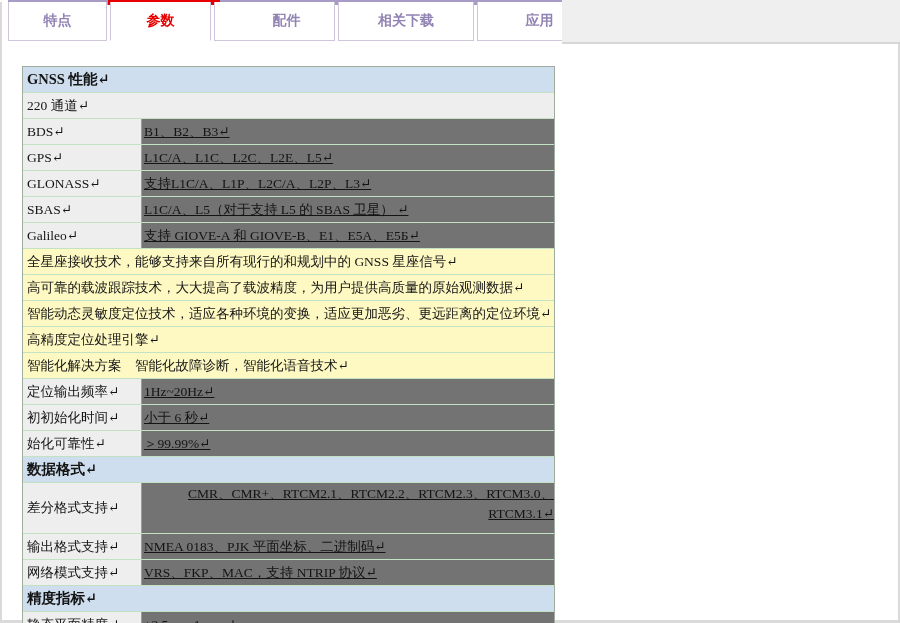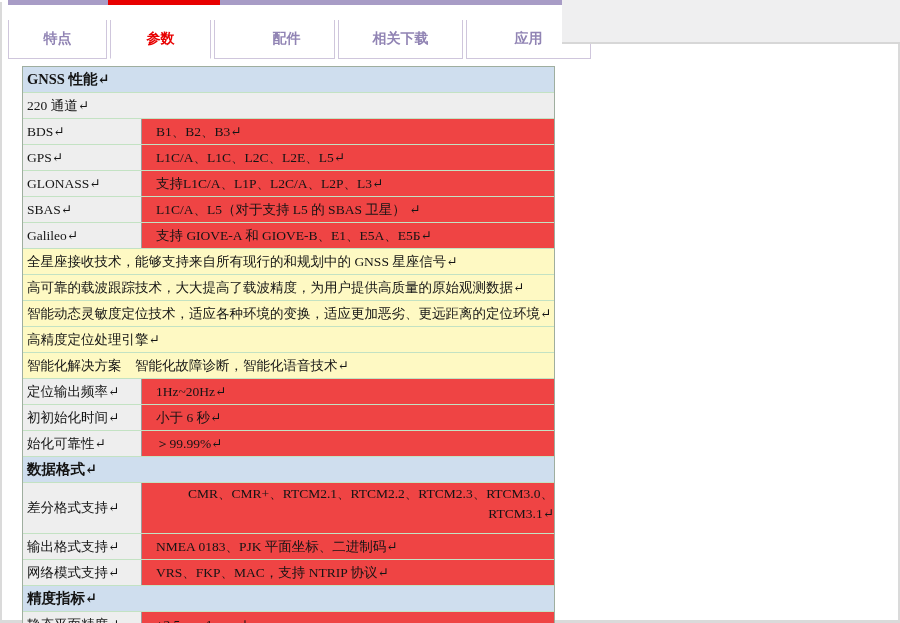--- a/index.html
+++ b/index.html
@@ -11,31 +11,31 @@
   
   .edge{position:absolute;background:#dadada;}
   .edge-left{left:0;top:2px;width:2px;height:621px;}
   .edge-right{left:898px;top:44px;width:2px;height:579px;}
   .edge-bottom{left:0;top:620px;width:900px;height:3px;}
 
   
   .tabstrip{position:absolute;left:8px;top:0;width:556px;height:44px;}
   .tabstrip-bar{position:absolute;left:0;top:0;width:556px;height:5px;background:#a89cc6;}
   .tabstrip-bar-active{position:absolute;top:0;height:5px;background:#e80000;left:100px;width:112px;}
-  .tabs{position:absolute;left:0;top:20px;display:flex;justify-content:flex-end;}
+  .tabs{position:absolute;left:0;top:2px;display:flex;justify-content:flex-end;}
   .tab{
     box-sizing:border-box;height:39px;line-height:36px;text-align:center;
     background:#ffffff;border:1px solid #cfc6dc;border-top:none;margin-right:3px;
     font-family:"Liberation Sans","DejaVu Sans",sans-serif;
     font-size:14px;font-weight:bold;color:#9184b4;cursor:pointer;
   }
   .tab.t0{width:99px;}
   .tab.t1{width:101px;border-bottom:1px solid #ffffff;color:#e80000;}
   .tab.t2{width:121px;padding-left:24px;}
-  .tab.t3{width:125px;}
+  .tab.t3{width:136px;}
   .tab.t4{width:125px;margin-right:12px;}
   .tabstrip-rest{
     position:absolute;left:562px;top:0;width:338px;height:42px;
     background:#efeff0;border-bottom:2px solid #d7d7d7;
   }
 
   
   .spec-table{
     position:absolute;left:22px;top:66px;width:531px;
     border:1px solid #9fae9f;background:#ffffff;
@@ -57,22 +57,22 @@
   .row.full{
     background:#fef9c3;line-height:25px;padding-left:4px;display:block;
     white-space:nowrap;overflow:hidden;
   }
   .row.kv .c1{
     position:relative;box-sizing:border-box;width:119px;flex:0 0 119px;
     background:#eeeeee;border-right:1px solid #9c9c9c;
     line-height:25px;padding-left:4px;white-space:nowrap;overflow:hidden;
   }
   .row.kv .c2{
-    flex:1;background:#ef4444;line-height:25px;padding-left:14px;
-    white-space:nowrap;overflow:hidden;
+    flex:1;background:#737373;line-height:25px;padding-left:2px;
+    white-space:nowrap;overflow:hidden;text-decoration:underline;
   }
   .row.kv.tall{min-height:50px;}
   .row.kv.tall .c1{line-height:50px;}
   .row.kv.tall .c2{
     white-space:normal;line-height:20px;padding-top:1px;padding-bottom:1px;text-align:right;
   }
 </style>
 </head>
 <body>
 

